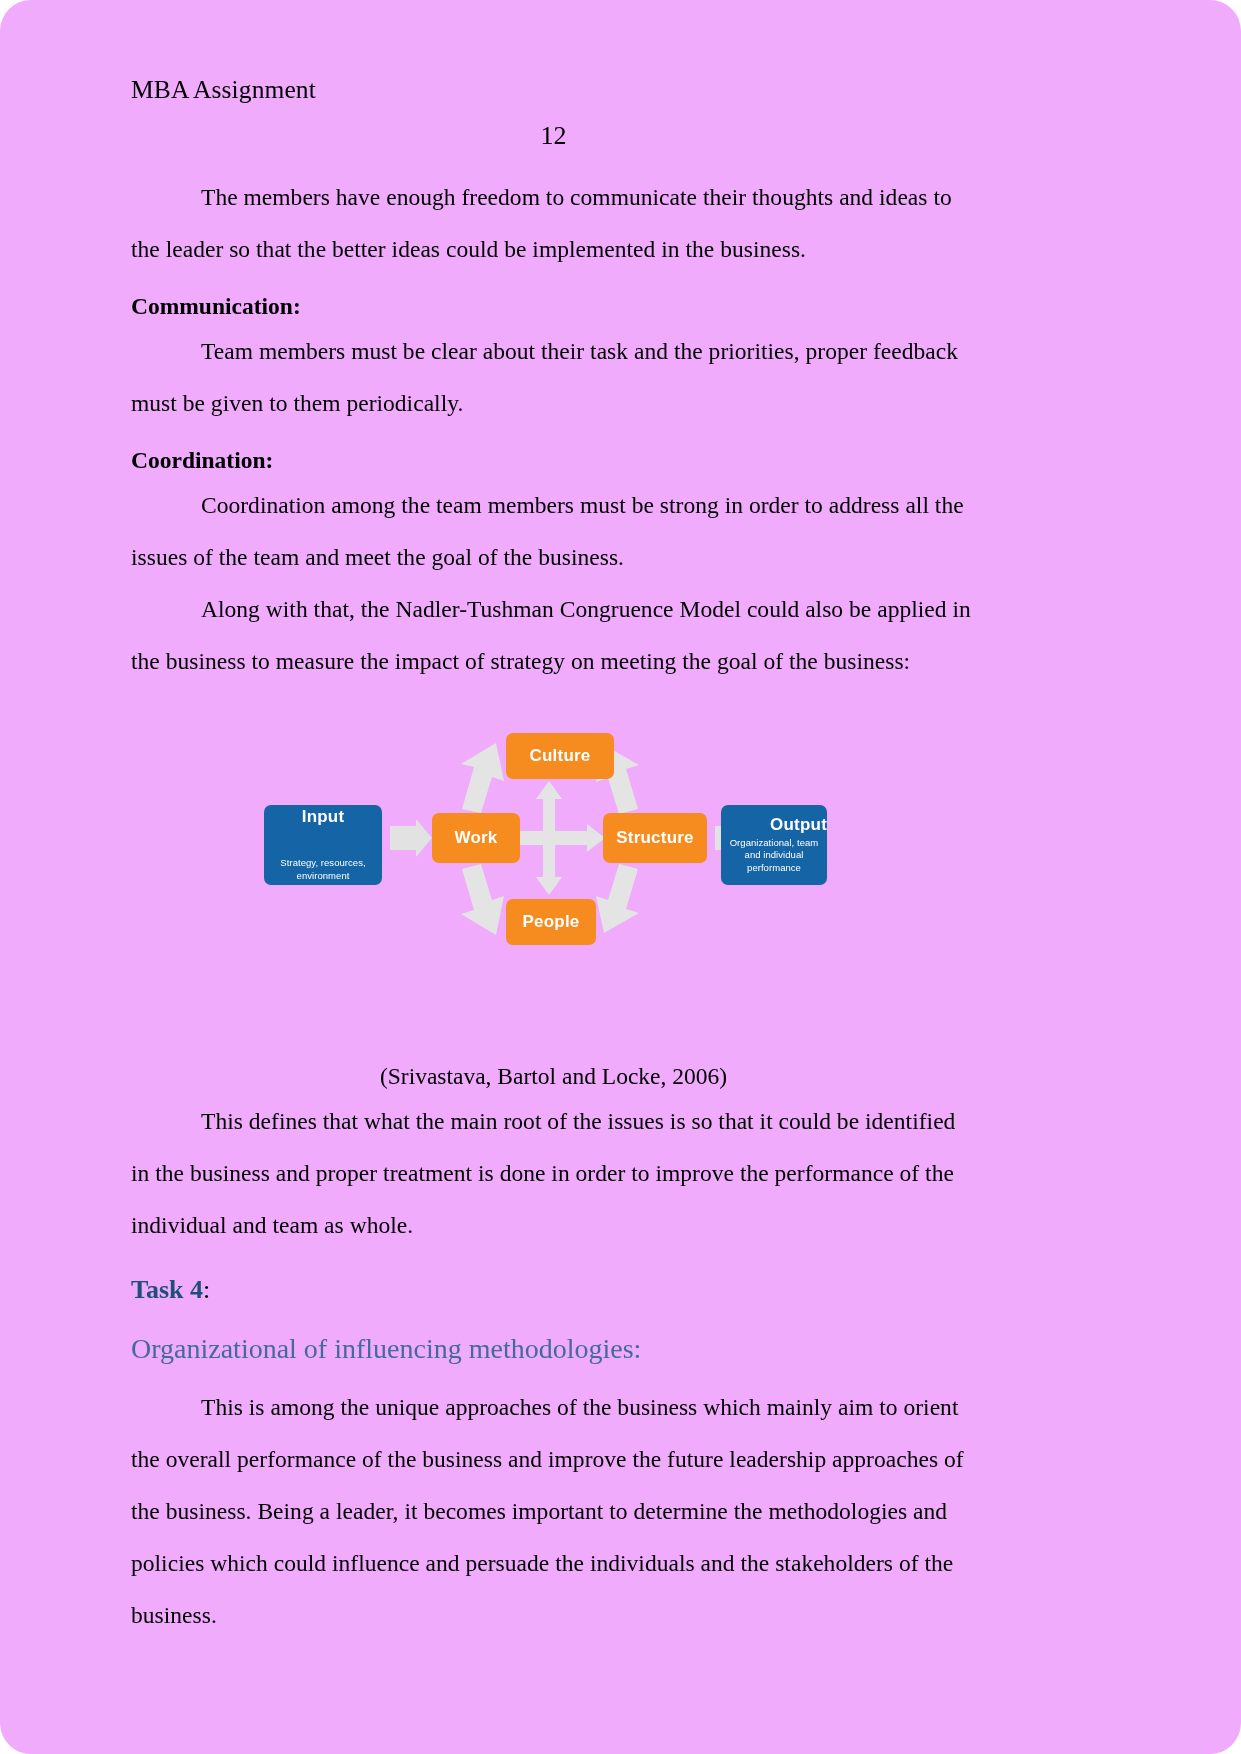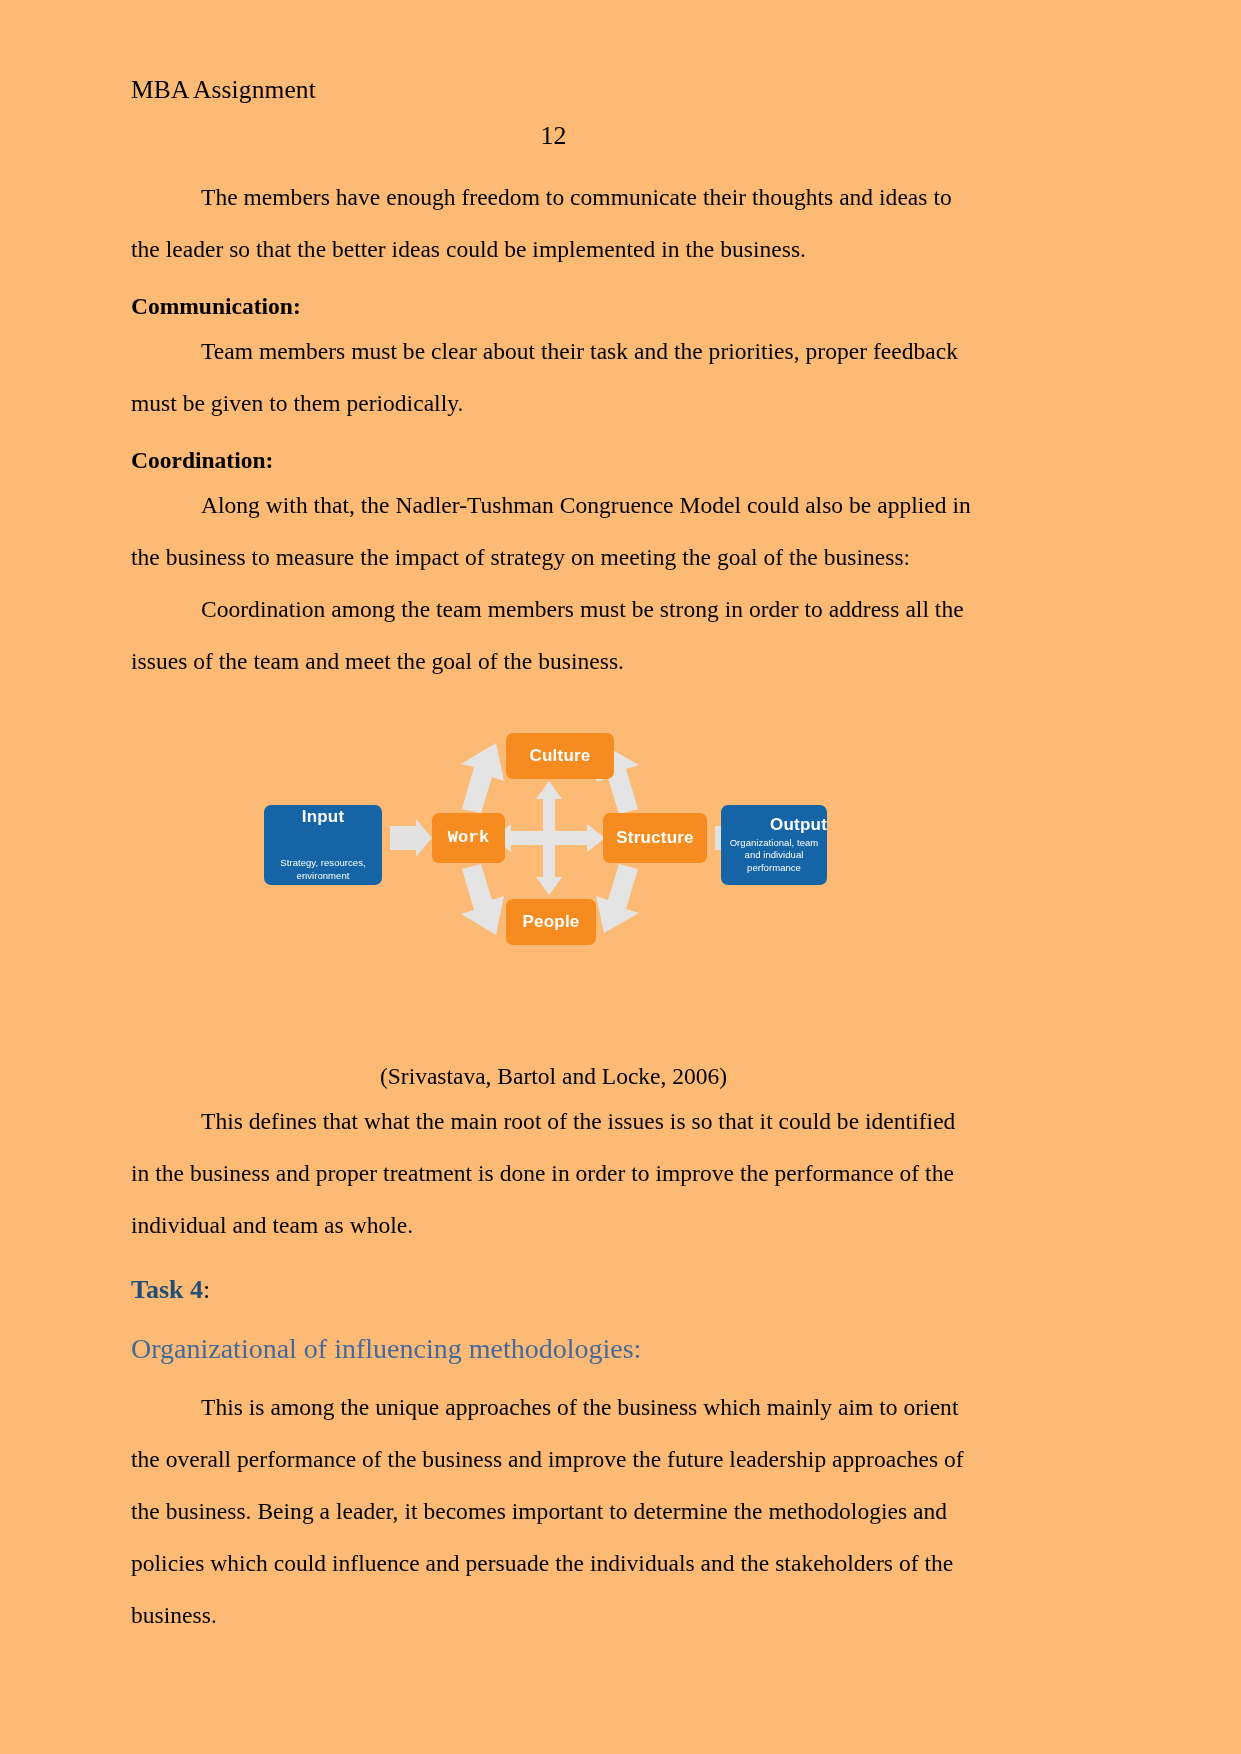--- a/index.html
+++ b/index.html
@@ -15,21 +15,22 @@
     font-family: "Liberation Serif", "DejaVu Serif", serif;
     color: #000000;
     overflow: hidden;
   }
   .page {
     position: relative;
     width: 1241px;
     height: 1754px;
     box-sizing: border-box;
     padding: 0;
-    background: #fdba74;
+    background: #f0abfc;
+    border-radius: 31px;
   }
   .content {
     position: absolute;
     left: 131px;
     top: 0;
     width: 845px;
   }
   .header-title {
     font-size: 25.5px;
     line-height: 1.2;
@@ -99,21 +100,21 @@
     line-height: 1.35;
     margin-top: 3px;
     font-weight: normal;
     letter-spacing: 0.05px;
     padding: 0 6px;
   }
   .dbox.blue  { background: #1565A6; }
   .dbox.orange{ background: #F68B1F; }
 
   #box-input   { left: 8px;   top: 96px;  width: 118px; height: 80px; gap: 28px; }
-  #box-work    { left: 176px; top: 104px; width: 73px;  height: 50px; font-family: Liberation Mono, monospace; }
+  #box-work    { left: 176px; top: 104px; width: 88px;  height: 50px; }
   #box-culture { left: 250px; top: 24px;  width: 108px;  height: 46px; }
   #box-people  { left: 250px; top: 190px; width: 90px;  height: 46px; }
   #box-struct  { left: 347px; top: 104px; width: 104px; height: 50px; }
   #box-output  { left: 465px; top: 96px;  width: 106px; height: 80px; align-items: flex-end; }
 
   .arrow-svg {
     position: absolute;
     left: 0; top: 0;
     width: 585px;
     height: 240px;
@@ -164,23 +165,23 @@
     <div class="gap-sm"></div>
 
     <h3 class="sub">Communication:</h3>
 
     <p class="body indent">Team members must be clear about their task and the priorities, proper feedback must be given to them periodically.</p>
 
     <div class="gap-sm"></div>
 
     <h3 class="sub">Coordination:</h3>
 
+    <p class="body indent">Coordination among the team members must be strong in order to address all the issues of the team and meet the goal of the business.</p>
+
     <p class="body indent">Along with that, the Nadler-Tushman Congruence Model could also be applied in the business to measure the impact of strategy on meeting the goal of the business:</p>
-
-    <p class="body indent">Coordination among the team members must be strong in order to address all the issues of the team and meet the goal of the business.</p>
 
     <div class="figure">
       <div class="diagram">
 
         <svg class="arrow-svg" viewBox="0 0 585 240" preserveAspectRatio="none">
 
           <g>
             <path d="M134 117 L160 117 L160 110 L176 129 L160 148 L160 141 L134 141 Z" fill="#E2E2E2"></path>
           </g>
 

